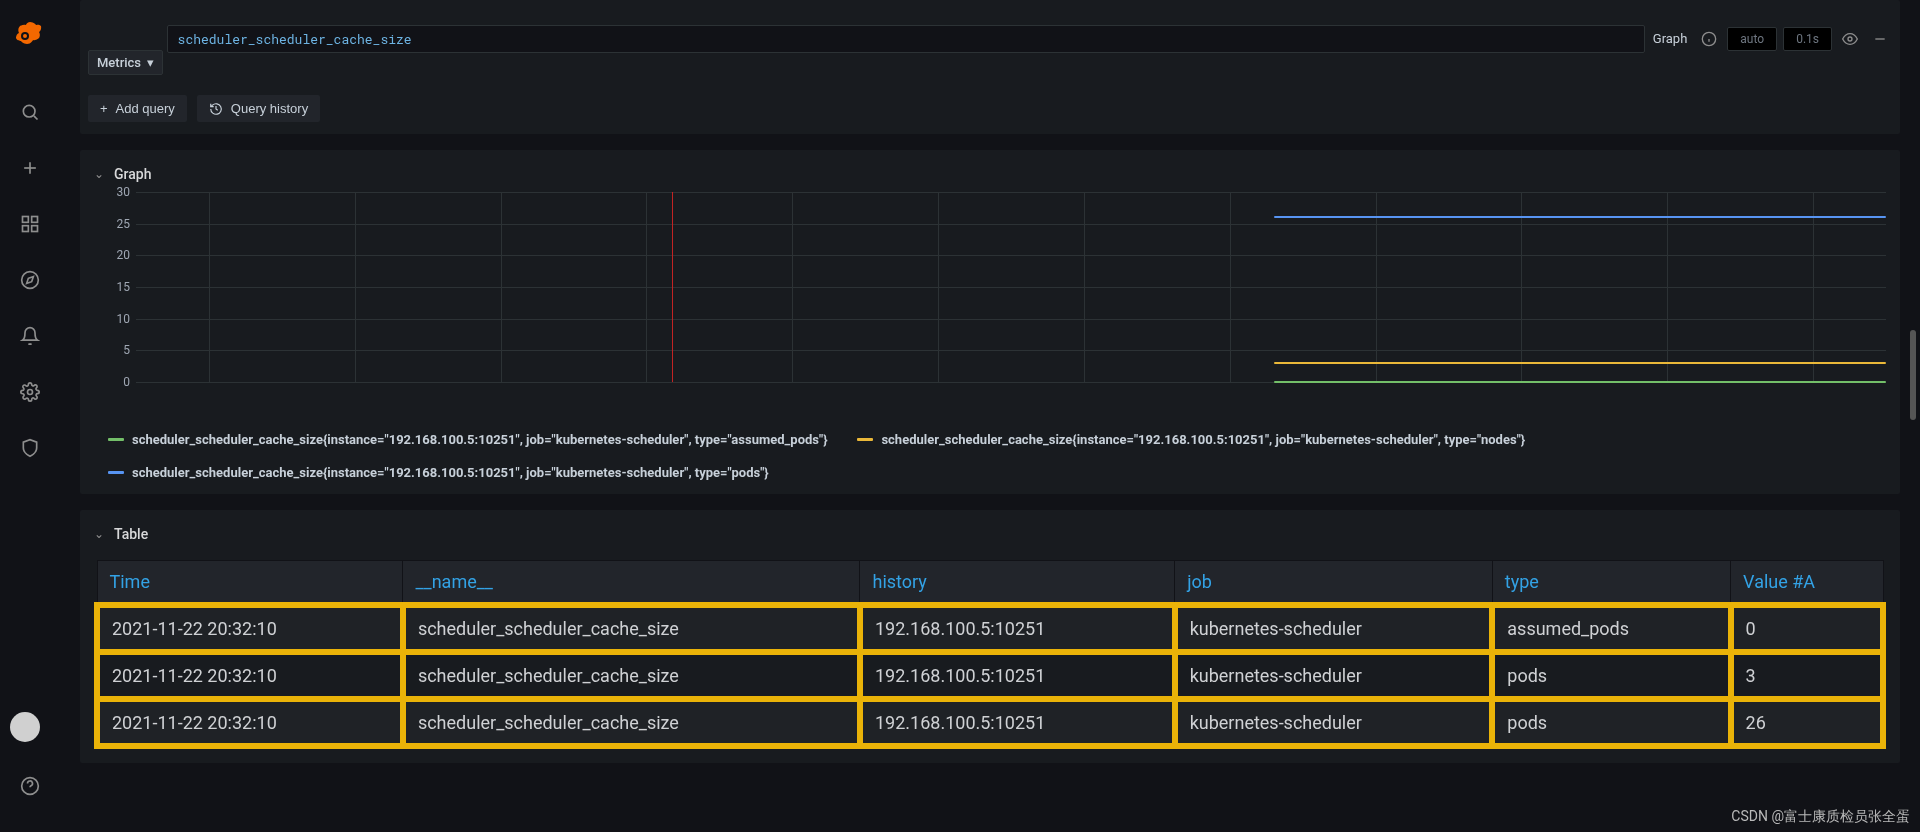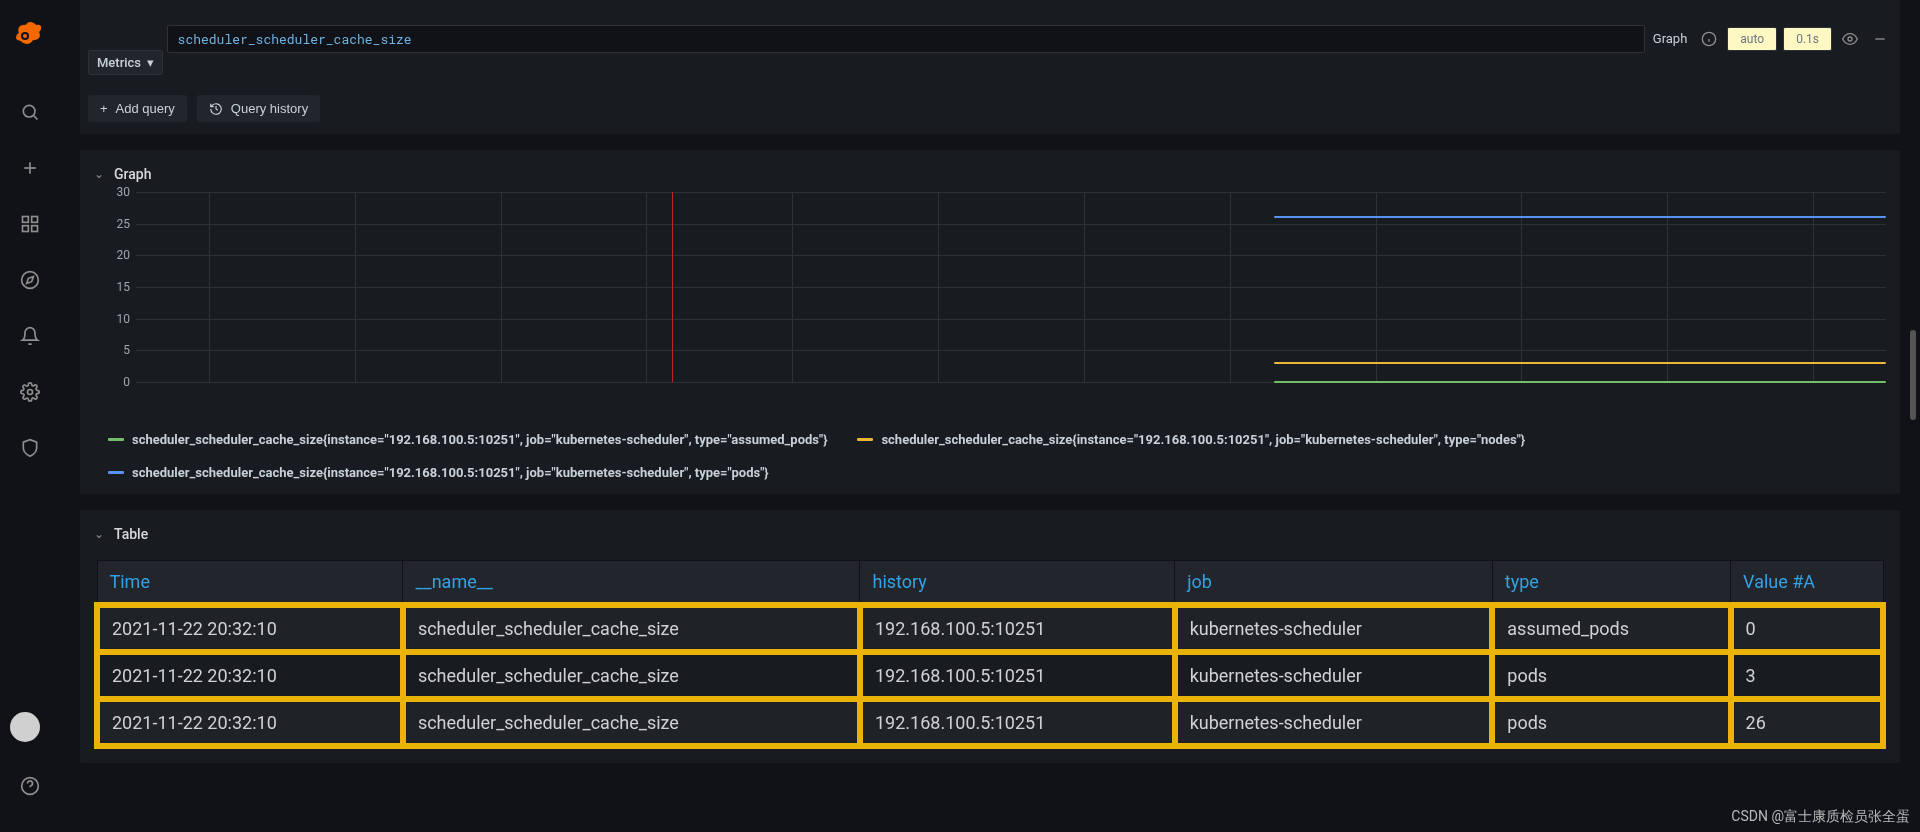--- a/index.html
+++ b/index.html
@@ -75,21 +75,21 @@
   color: #6db3e2;
   font-family: "Roboto Mono", monospace;
   font-size: 13px;
   padding: 4px 10px;
   border-radius: 2px;
   outline: none;
 }
 .right-ctrls { display: flex; align-items: center; gap: 6px; }
 .ctl-label { color: #c7d0d9; font-size: 13px; padding: 0 4px; }
 .ctl-box {
-  background: #fef9c3; border: 1px solid #2c3235;
+  background: #000000; border: 1px solid #2c3235;
   color: #6e7680; font-size: 12px; padding: 4px 12px;
   border-radius: 2px;
 }
 .ctl-icon {
   color: #8e8e8e; width: 24px; height: 24px;
   display:flex; align-items:center; justify-content:center;
   cursor: pointer;
 }
 .action-row { display: flex; gap: 10px; margin-top: 20px; }
 .btn {

